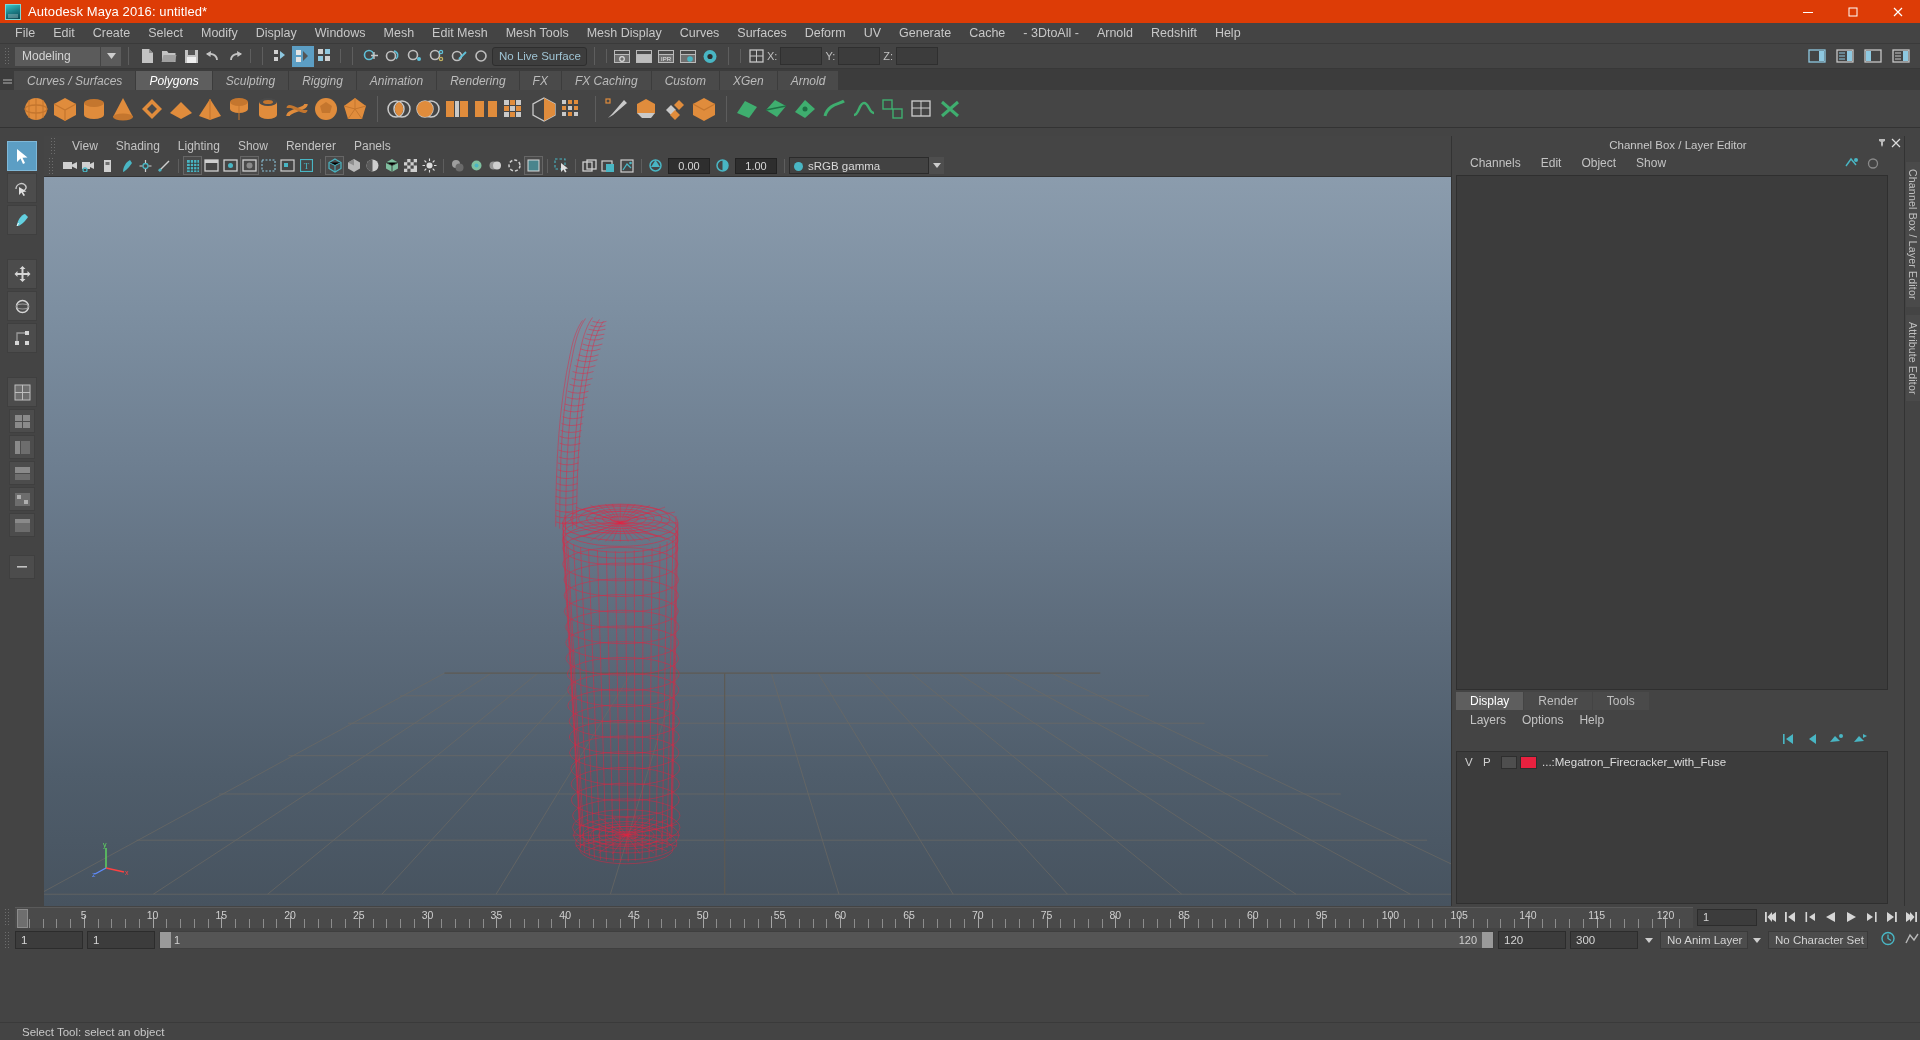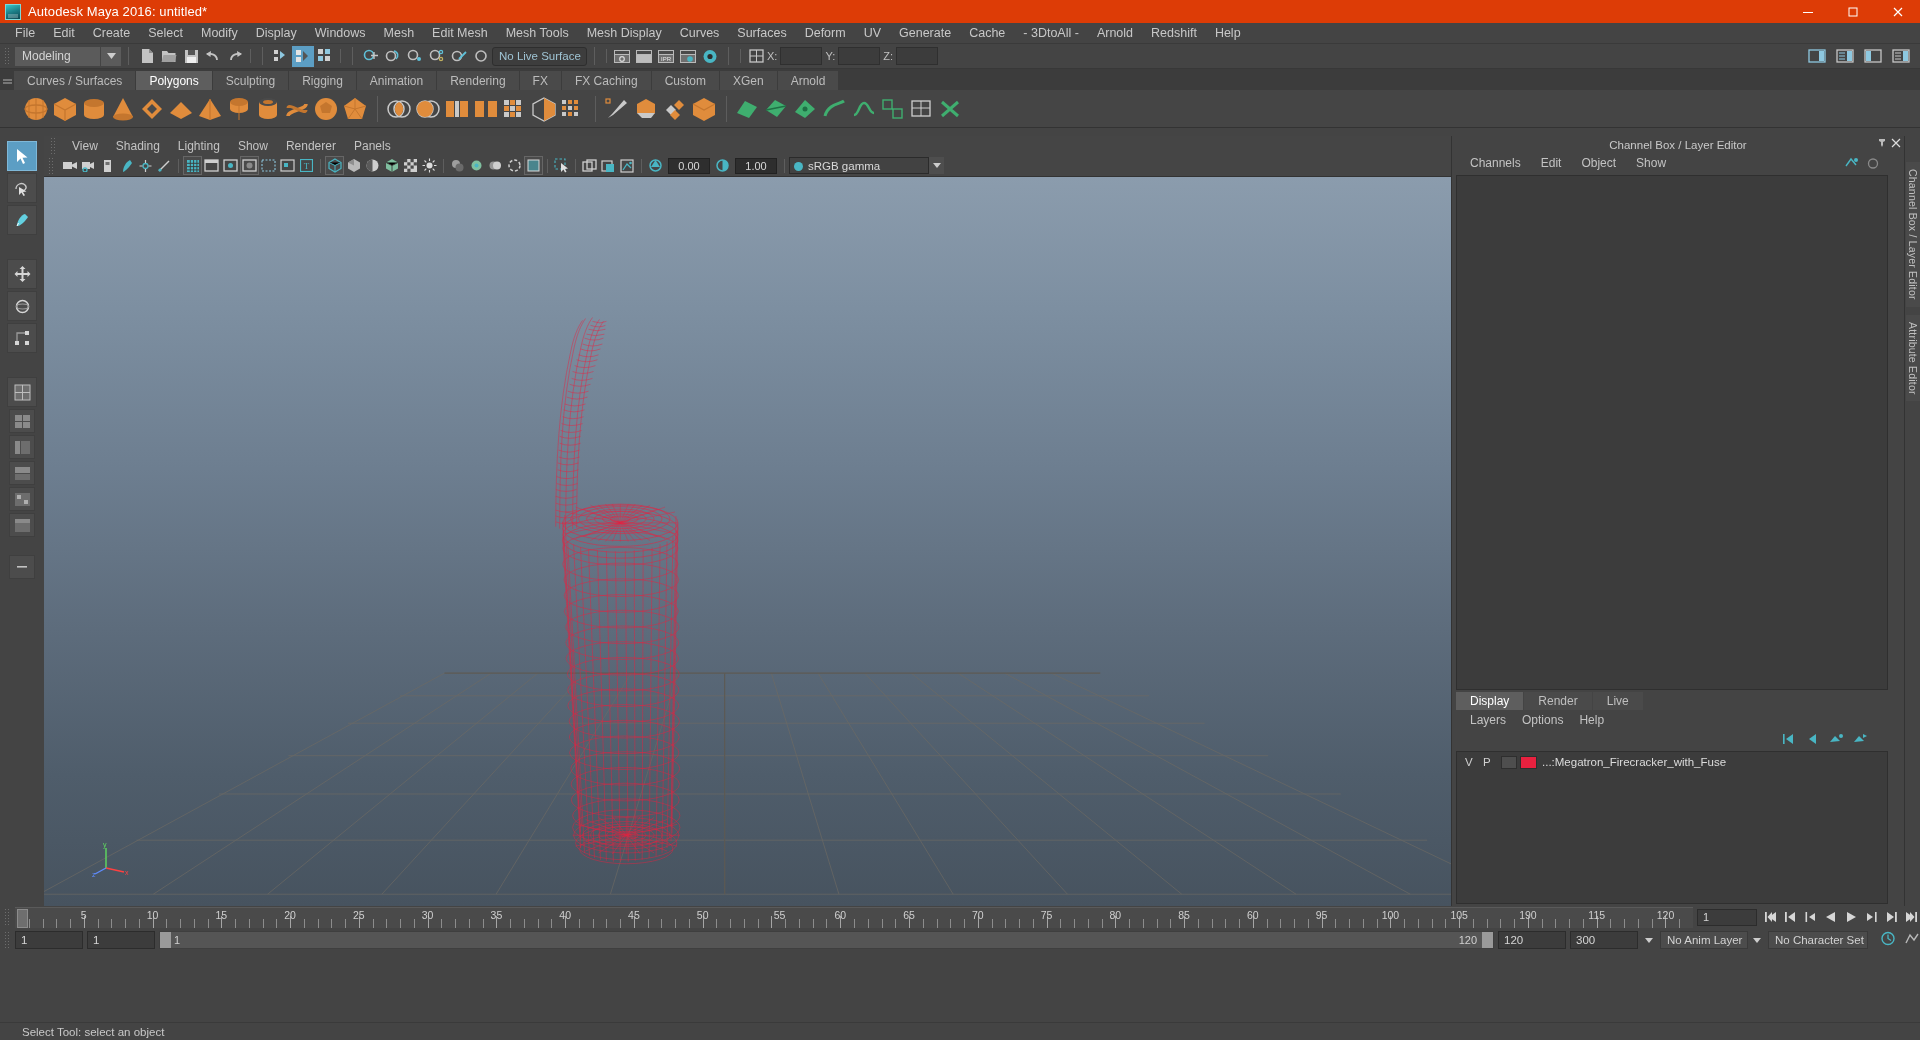--- a/index.html
+++ b/index.html
@@ -44,21 +44,21 @@
      color:#9fc4d4; font-size:11.5px; display:flex; align-items:center; padding-left:6px;
      border-radius:3px; }
   .coordfield { width:42px; height:18px; background:#3c3c3c; border:1px solid #2f2f2f; margin-right:3px; }
   .coordlabel { color:#c0c0c0; font-size:11px; margin-right:3px; }
 
   
   .shelf-tabs { height:21px; background:#3c3c3c; display:flex; align-items:flex-end; padding-left:0px; }
   .shelf-grip { width:14px; height:21px; display:flex; align-items:center; justify-content:center; }
   .shelf-grip span { width:9px; height:2px; background:#777; box-shadow:0 3px 0 #777; display:block; }
   .shelf-tab { height:19px; padding:0 13px; color:#bcbcbc; font-size:12px; display:flex;
-     align-items:center; background:#4a4a4a; border-right:1px solid #3c3c3c; }
+     align-items:center; background:#4a4a4a; border-right:1px solid #3c3c3c;font-style:italic; }
   .shelf-tab.active { background:#5e5e5e; color:#ffffff; }
   .shelf-icons { height:38px; background:#454545; display:flex; align-items:center; padding-left:22px;
      border-bottom:1px solid #333; }
   .shelf-ico { width:27px; height:32px; display:flex; align-items:center; justify-content:center;
      flex:0 0 auto; margin-right:2px; }
   .shelf-divider { width:1px; height:26px; background:#5d5d5d; margin:0 7px; flex:0 0 auto; }
 
   
   .main { position:absolute; left:0; top:136px; width:1920px; height:770px; display:flex; }
   .toolbox { width:44px; background:#444444; padding-top:5px; display:flex; flex-direction:column;
@@ -1182,21 +1182,21 @@
         </span>
       </div>
     </div>
     <div class="chbox-body"></div>
 
     <div class="layer-panel">
       <div class="layer-tabs">
         <div id="layer-tabs-host" style="display:flex; align-items:flex-end;">
             <div class="layer-tab active">Display</div>
             <div class="layer-tab">Render</div>
-            <div class="layer-tab">Live</div>
+            <div class="layer-tab">Tools</div>
           </div>
       </div>
       <div class="layer-menubar">
         <div id="layer-menus-host" style="display:flex;">
             <div class="layer-menu">Layers</div>
             <div class="layer-menu">Options</div>
             <div class="layer-menu">Help</div>
           </div>
       </div>
       <div class="layer-toolrow">
@@ -1407,21 +1407,21 @@
           <div class="ts-lbl" style="left: 69.6721%;">85</div>
           <div class="ts-tickmaj" style="left: 73.7705%;"></div>
           <div class="ts-lbl" style="left: 73.7705%;">60</div>
           <div class="ts-tickmaj" style="left: 77.8689%;"></div>
           <div class="ts-lbl" style="left: 77.8689%;">95</div>
           <div class="ts-tickmaj" style="left: 81.9672%;"></div>
           <div class="ts-lbl" style="left: 81.9672%;">100</div>
           <div class="ts-tickmaj" style="left: 86.0656%;"></div>
           <div class="ts-lbl" style="left: 86.0656%;">105</div>
           <div class="ts-tickmaj" style="left: 90.1639%;"></div>
-          <div class="ts-lbl" style="left: 90.1639%;">190</div>
+          <div class="ts-lbl" style="left: 90.1639%;">140</div>
           <div class="ts-tickmaj" style="left: 94.2623%;"></div>
           <div class="ts-lbl" style="left: 94.2623%;">115</div>
           <div class="ts-tickmaj" style="left: 98.3607%;"></div>
           <div class="ts-lbl" style="left: 98.3607%;">120</div>
         </div>
       <div class="ts-current"></div>
     </div>
     <div class="ts-rightfield">1</div>
     <div class="playback-btns">
       <div class="pb-btn">

